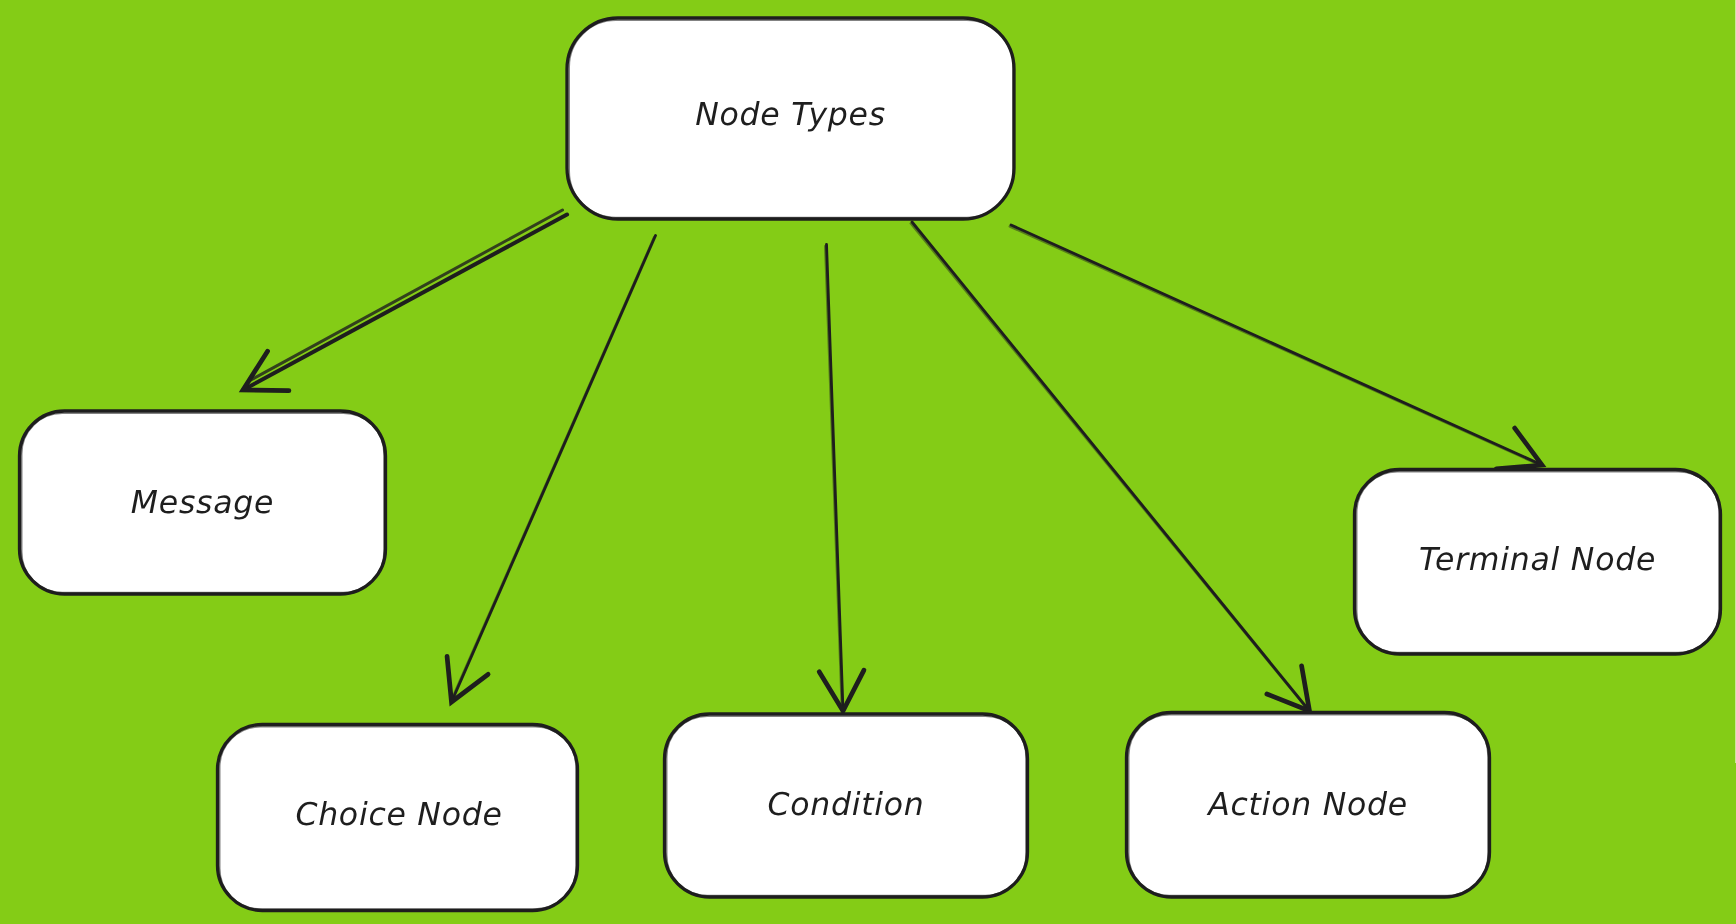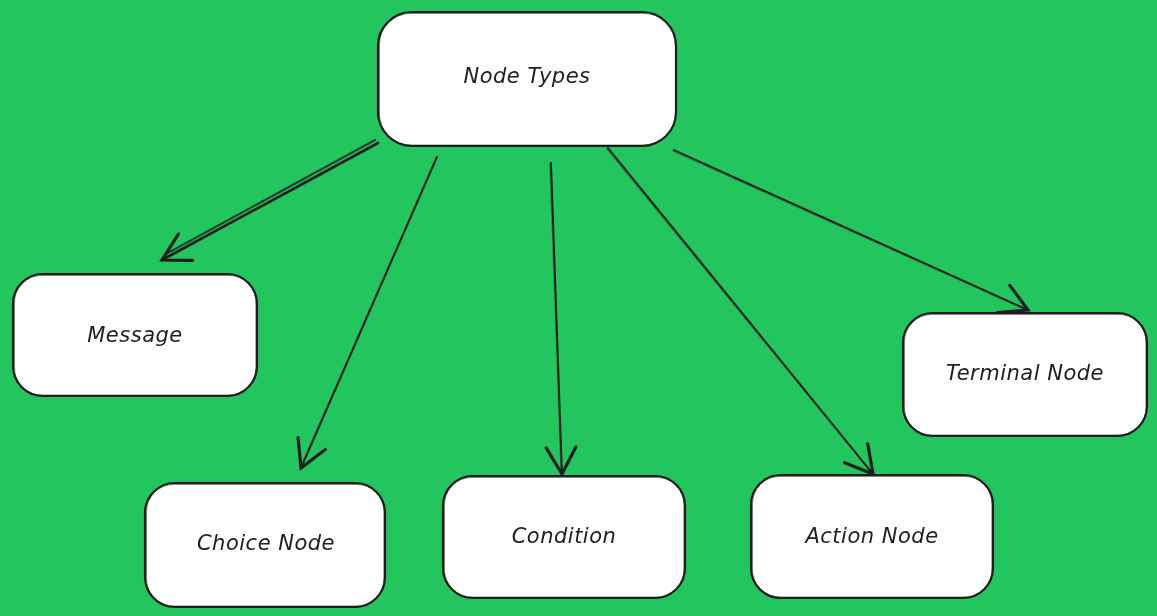--- a/index.html
+++ b/index.html
@@ -1,20 +1,20 @@
 <!DOCTYPE html>
 <html><head>
 <meta charset="utf-8">
 <style>
   html, body { margin: 0; padding: 0; background: #ffffff; }
   .stage {
     position: relative;
     width: 1157px;
     height: 616px;
-    background: #22c55e;
+    background: #84cc16;
     overflow: hidden;
     font-family: "DejaVu Sans", "Liberation Sans", sans-serif;
   }
   .stage svg { position: absolute; top: 0; left: 0; }
   .node-rect {
     fill: #ffffff;
     stroke: #1e1e1e;
     stroke-width: 2.2;
   }
   .node-rect-echo {

